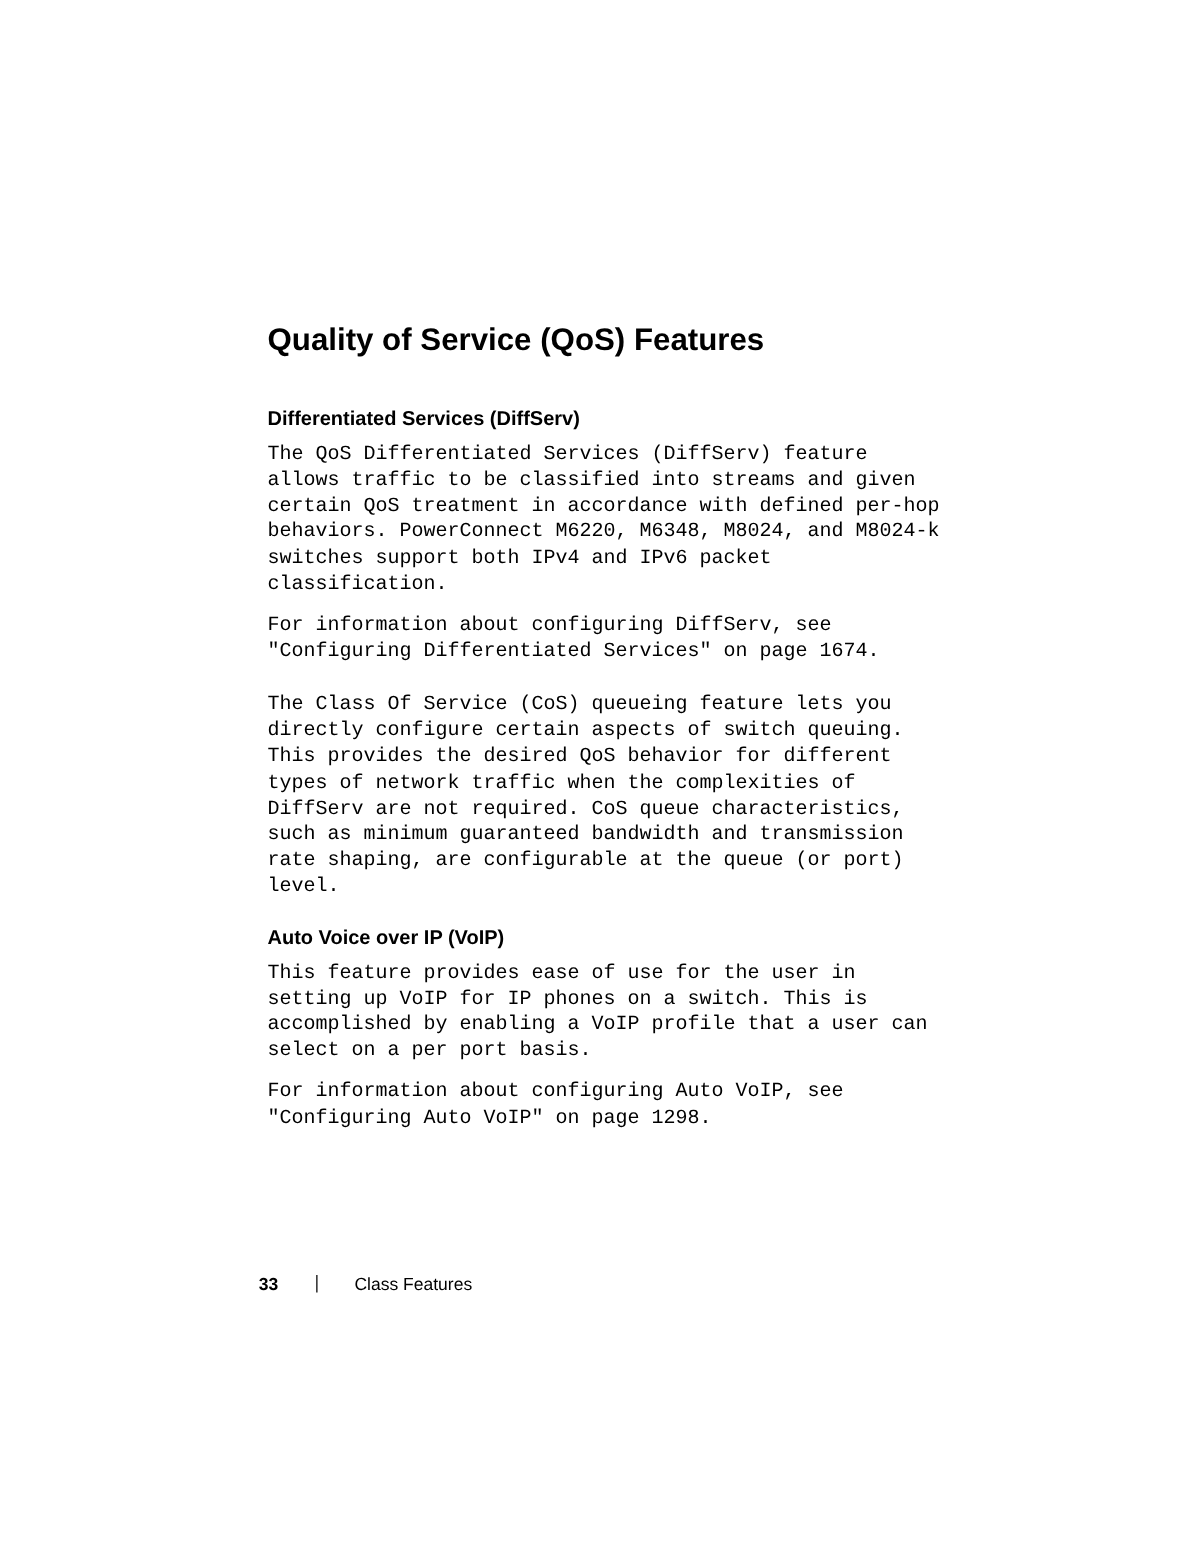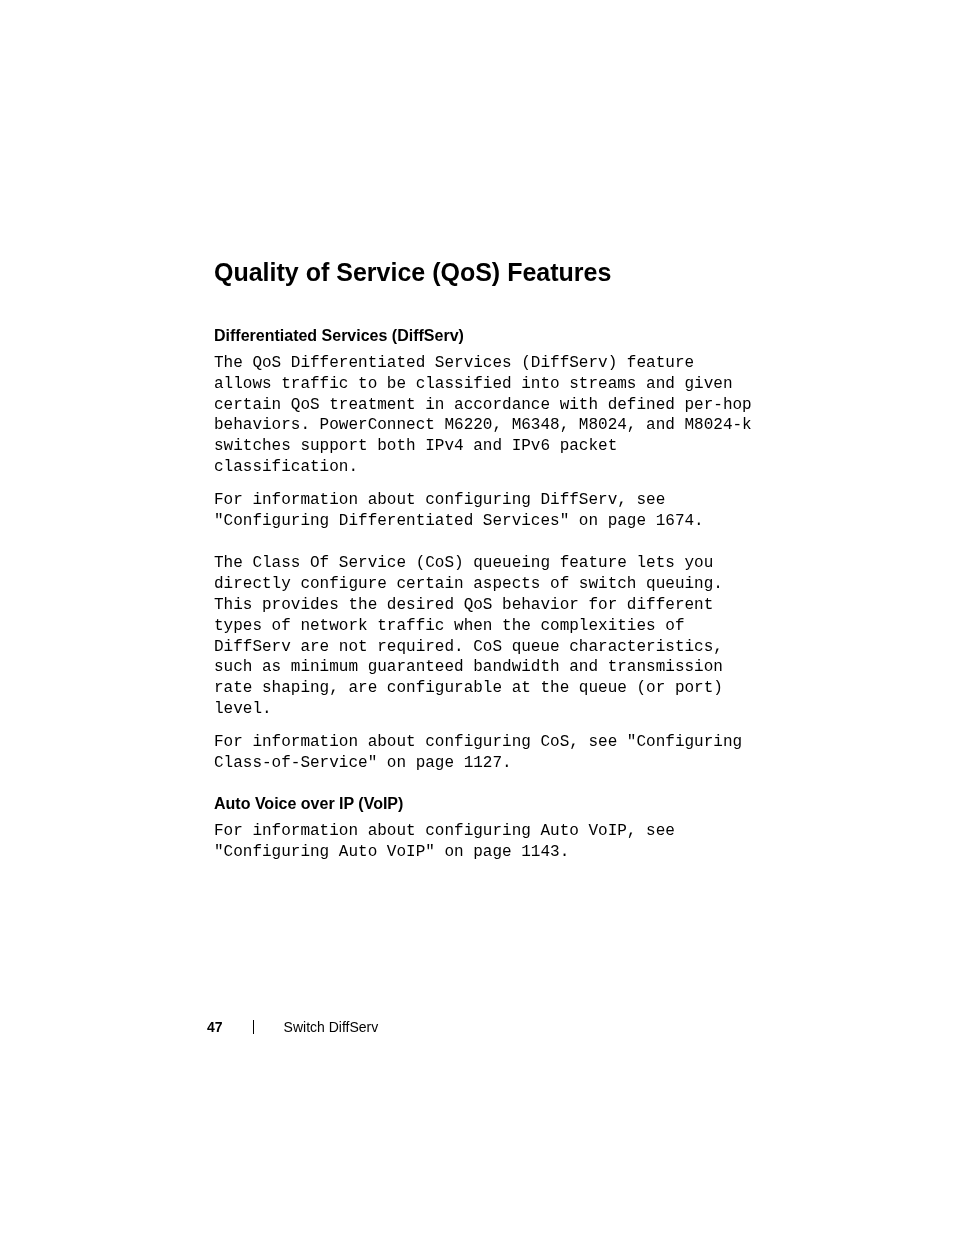--- a/index.html
+++ b/index.html
@@ -96,27 +96,27 @@
 
 
   <div class="section">
     <h2 class="sub-heading">Differentiated Services (DiffServ)</h2>
     <p class="body-para">The QoS Differentiated Services (DiffServ) feature allows traffic to be classified into streams and given certain QoS treatment in accordance with defined per-hop behaviors. PowerConnect M6220, M6348, M8024, and M8024-k switches support both IPv4 and IPv6 packet classification.</p>
     <p class="body-para">For information about configuring DiffServ, see "Configuring Differentiated Services" on page 1674.</p>
   </div>
 
   <div class="section">
     <p class="body-para">The Class Of Service (CoS) queueing feature lets you directly configure certain aspects of switch queuing. This provides the desired QoS behavior for different types of network traffic when the complexities of DiffServ are not required. CoS queue characteristics, such as minimum guaranteed bandwidth and transmission rate shaping, are configurable at the queue (or port) level.</p>
-    <p class="body-para">For information about configuring CoS, see "Configuring Class-of-Service" on page 1127.</p>
   </div>
 
   <div class="section">
     <h2 class="sub-heading">Auto Voice over IP (VoIP)</h2>
-    <p class="body-para">For information about configuring Auto VoIP, see "Configuring Auto VoIP" on page 1143.</p>
+    <p class="body-para">This feature provides ease of use for the user in setting up VoIP for IP phones on a switch. This is accomplished by enabling a VoIP profile that a user can select on a per port basis.</p>
+    <p class="body-para">For information about configuring Auto VoIP, see "Configuring Auto VoIP" on page 1298.</p>
   </div>
 
   <div class="footer">
-    <span class="footer-page">47</span>
+    <span class="footer-page">33</span>
     <span class="footer-sep"></span>
-    <span class="footer-title">Switch DiffServ</span>
+    <span class="footer-title">Class Features</span>
   </div>
 
 </div>
 
 </body></html>

